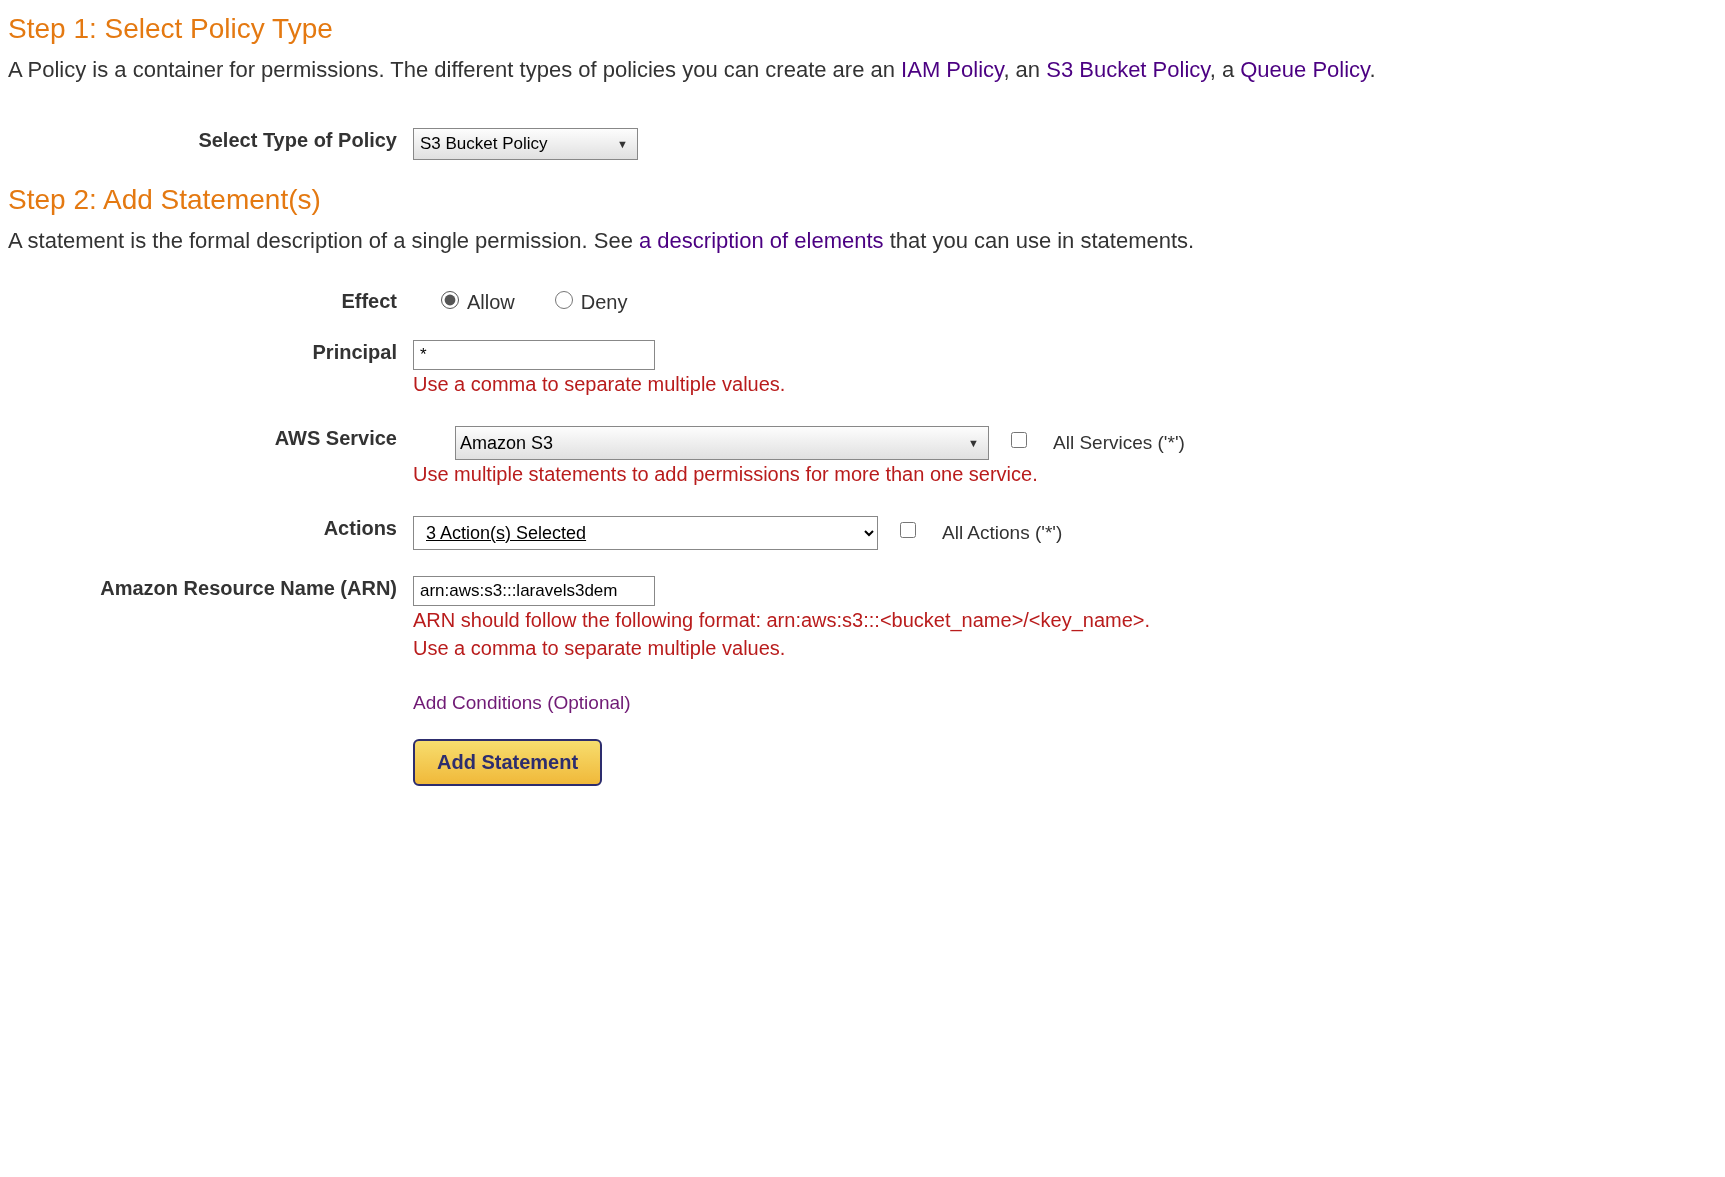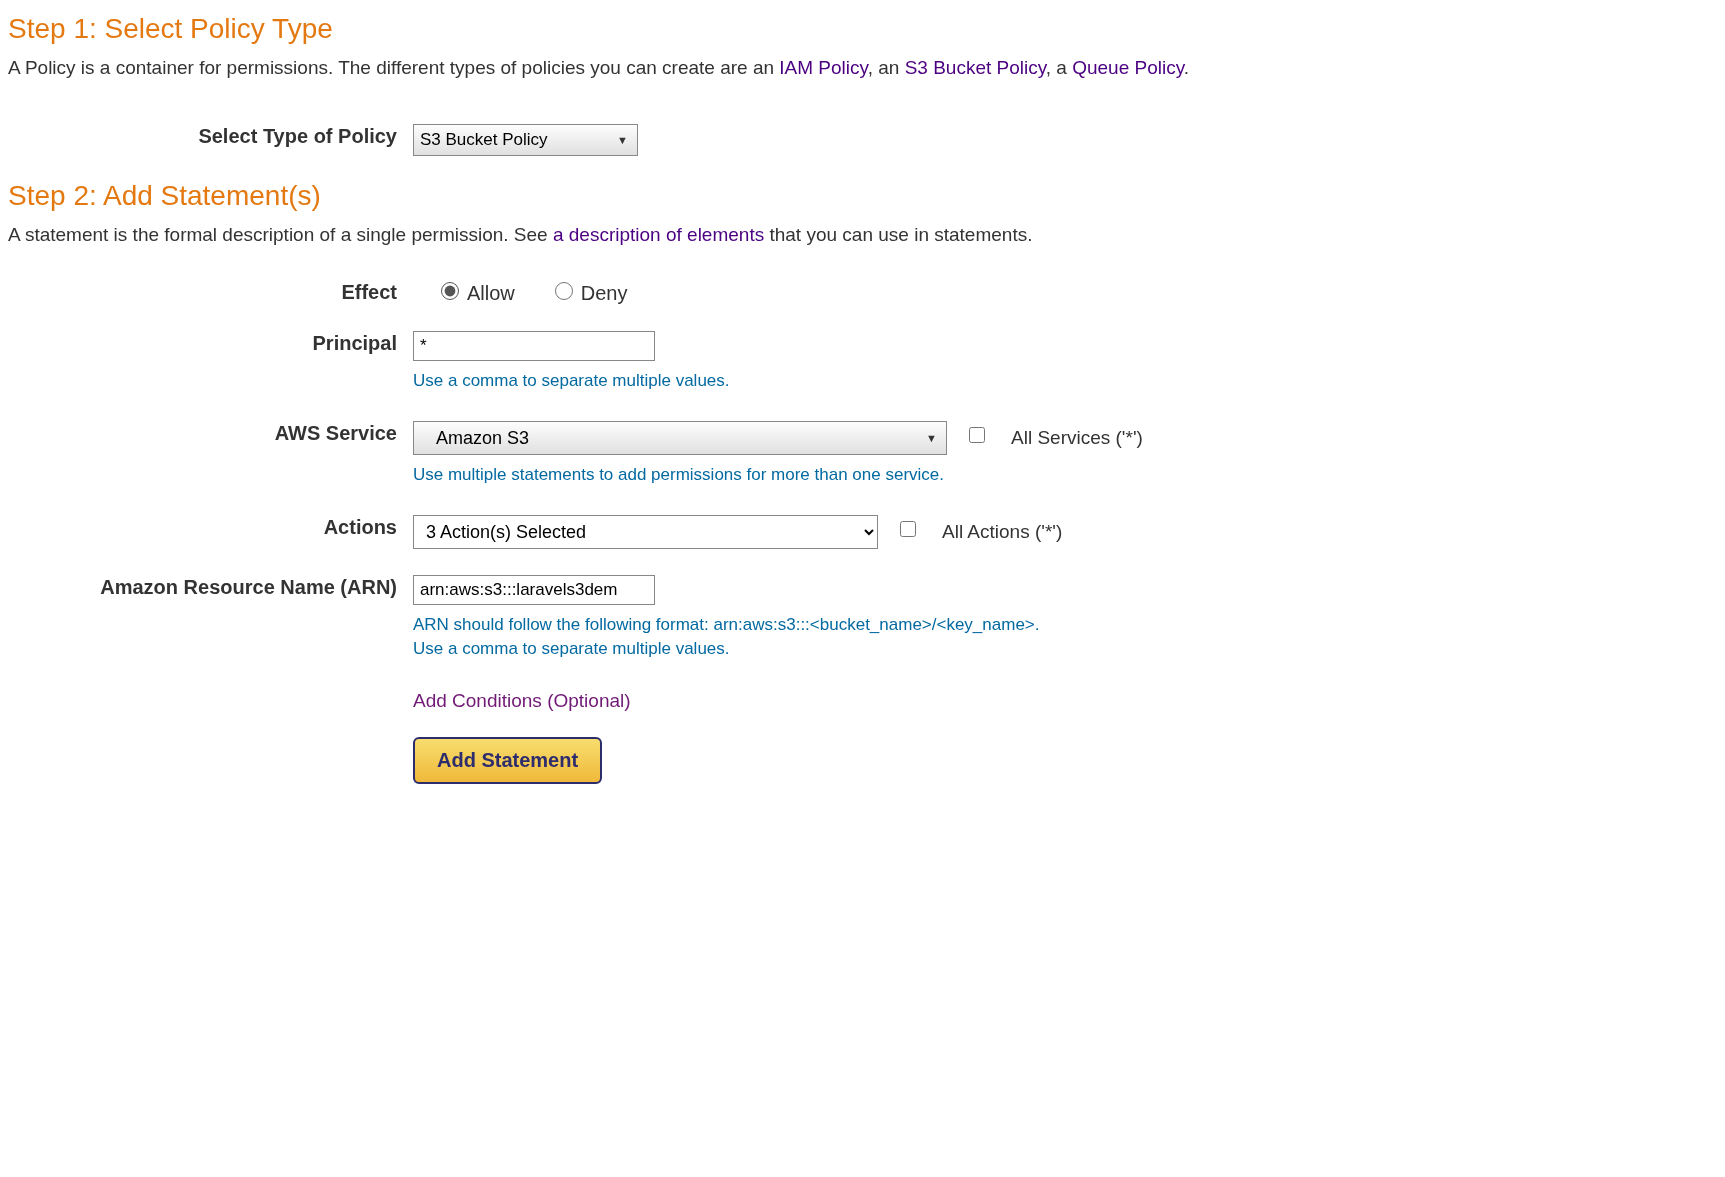--- a/index.html
+++ b/index.html
@@ -19,21 +19,21 @@
       font-size: 28px;
       font-weight: normal;
       margin-bottom: 10px;
       margin-top: 8px;
     }
     .step2-heading {
       margin-top: 55px;
     }
     .description {
       color: #333;
-      font-size: 19px;
+      font-size: 22px;
       line-height: 1.4;
       margin-bottom: 30px;
     }
     a {
       color: #4B0082;
       text-decoration: none;
     }
     .form-row {
       display: flex;
       align-items: flex-start;
@@ -47,23 +47,22 @@
       font-size: 20px;
       padding-right: 16px;
       padding-top: 3px;
       flex-shrink: 0;
     }
     .form-control-area {
       flex: 1;
       padding-top: 2px;
     }
     .hint-text {
-      color: #0369a1;
-      font-size: 17px;
-      margin-top: 8px;
+      color: #b91c1c;
+      font-size: 20px;
       margin-bottom: 18px;
       line-height: 1.4;
     }
     select.policy-type-select {
       width: 225px;
       height: 32px;
       font-size: 17px;
       background: linear-gradient(to bottom, #fdfdfd, #e0e0e0);
       border: 1px solid #888;
       padding: 2px 6px;
@@ -84,31 +83,33 @@
       font-size: 11px;
       color: #333;
       pointer-events: none;
     }
     select.service-select {
       width: 534px;
       height: 34px;
       font-size: 18px;
       background: linear-gradient(to bottom, #fdfdfd, #e0e0e0);
       border: 1px solid #888;
-      padding: 2px 22px;
+      padding: 2px 4px;
       appearance: none;
+      margin-left: 42px;
       -webkit-appearance: none;
     }
     select.actions-select {
       width: 465px;
       height: 34px;
       font-size: 18px;
       background: #fff;
       border: 1px solid #888;
       padding: 2px 8px;
+      text-decoration: underline;
     }
     input[type="text"] {
       height: 30px;
       border: 1px solid #888;
       padding: 2px 6px;
       font-size: 17px;
       background: #fff;
     }
     .principal-input {
       width: 242px;

